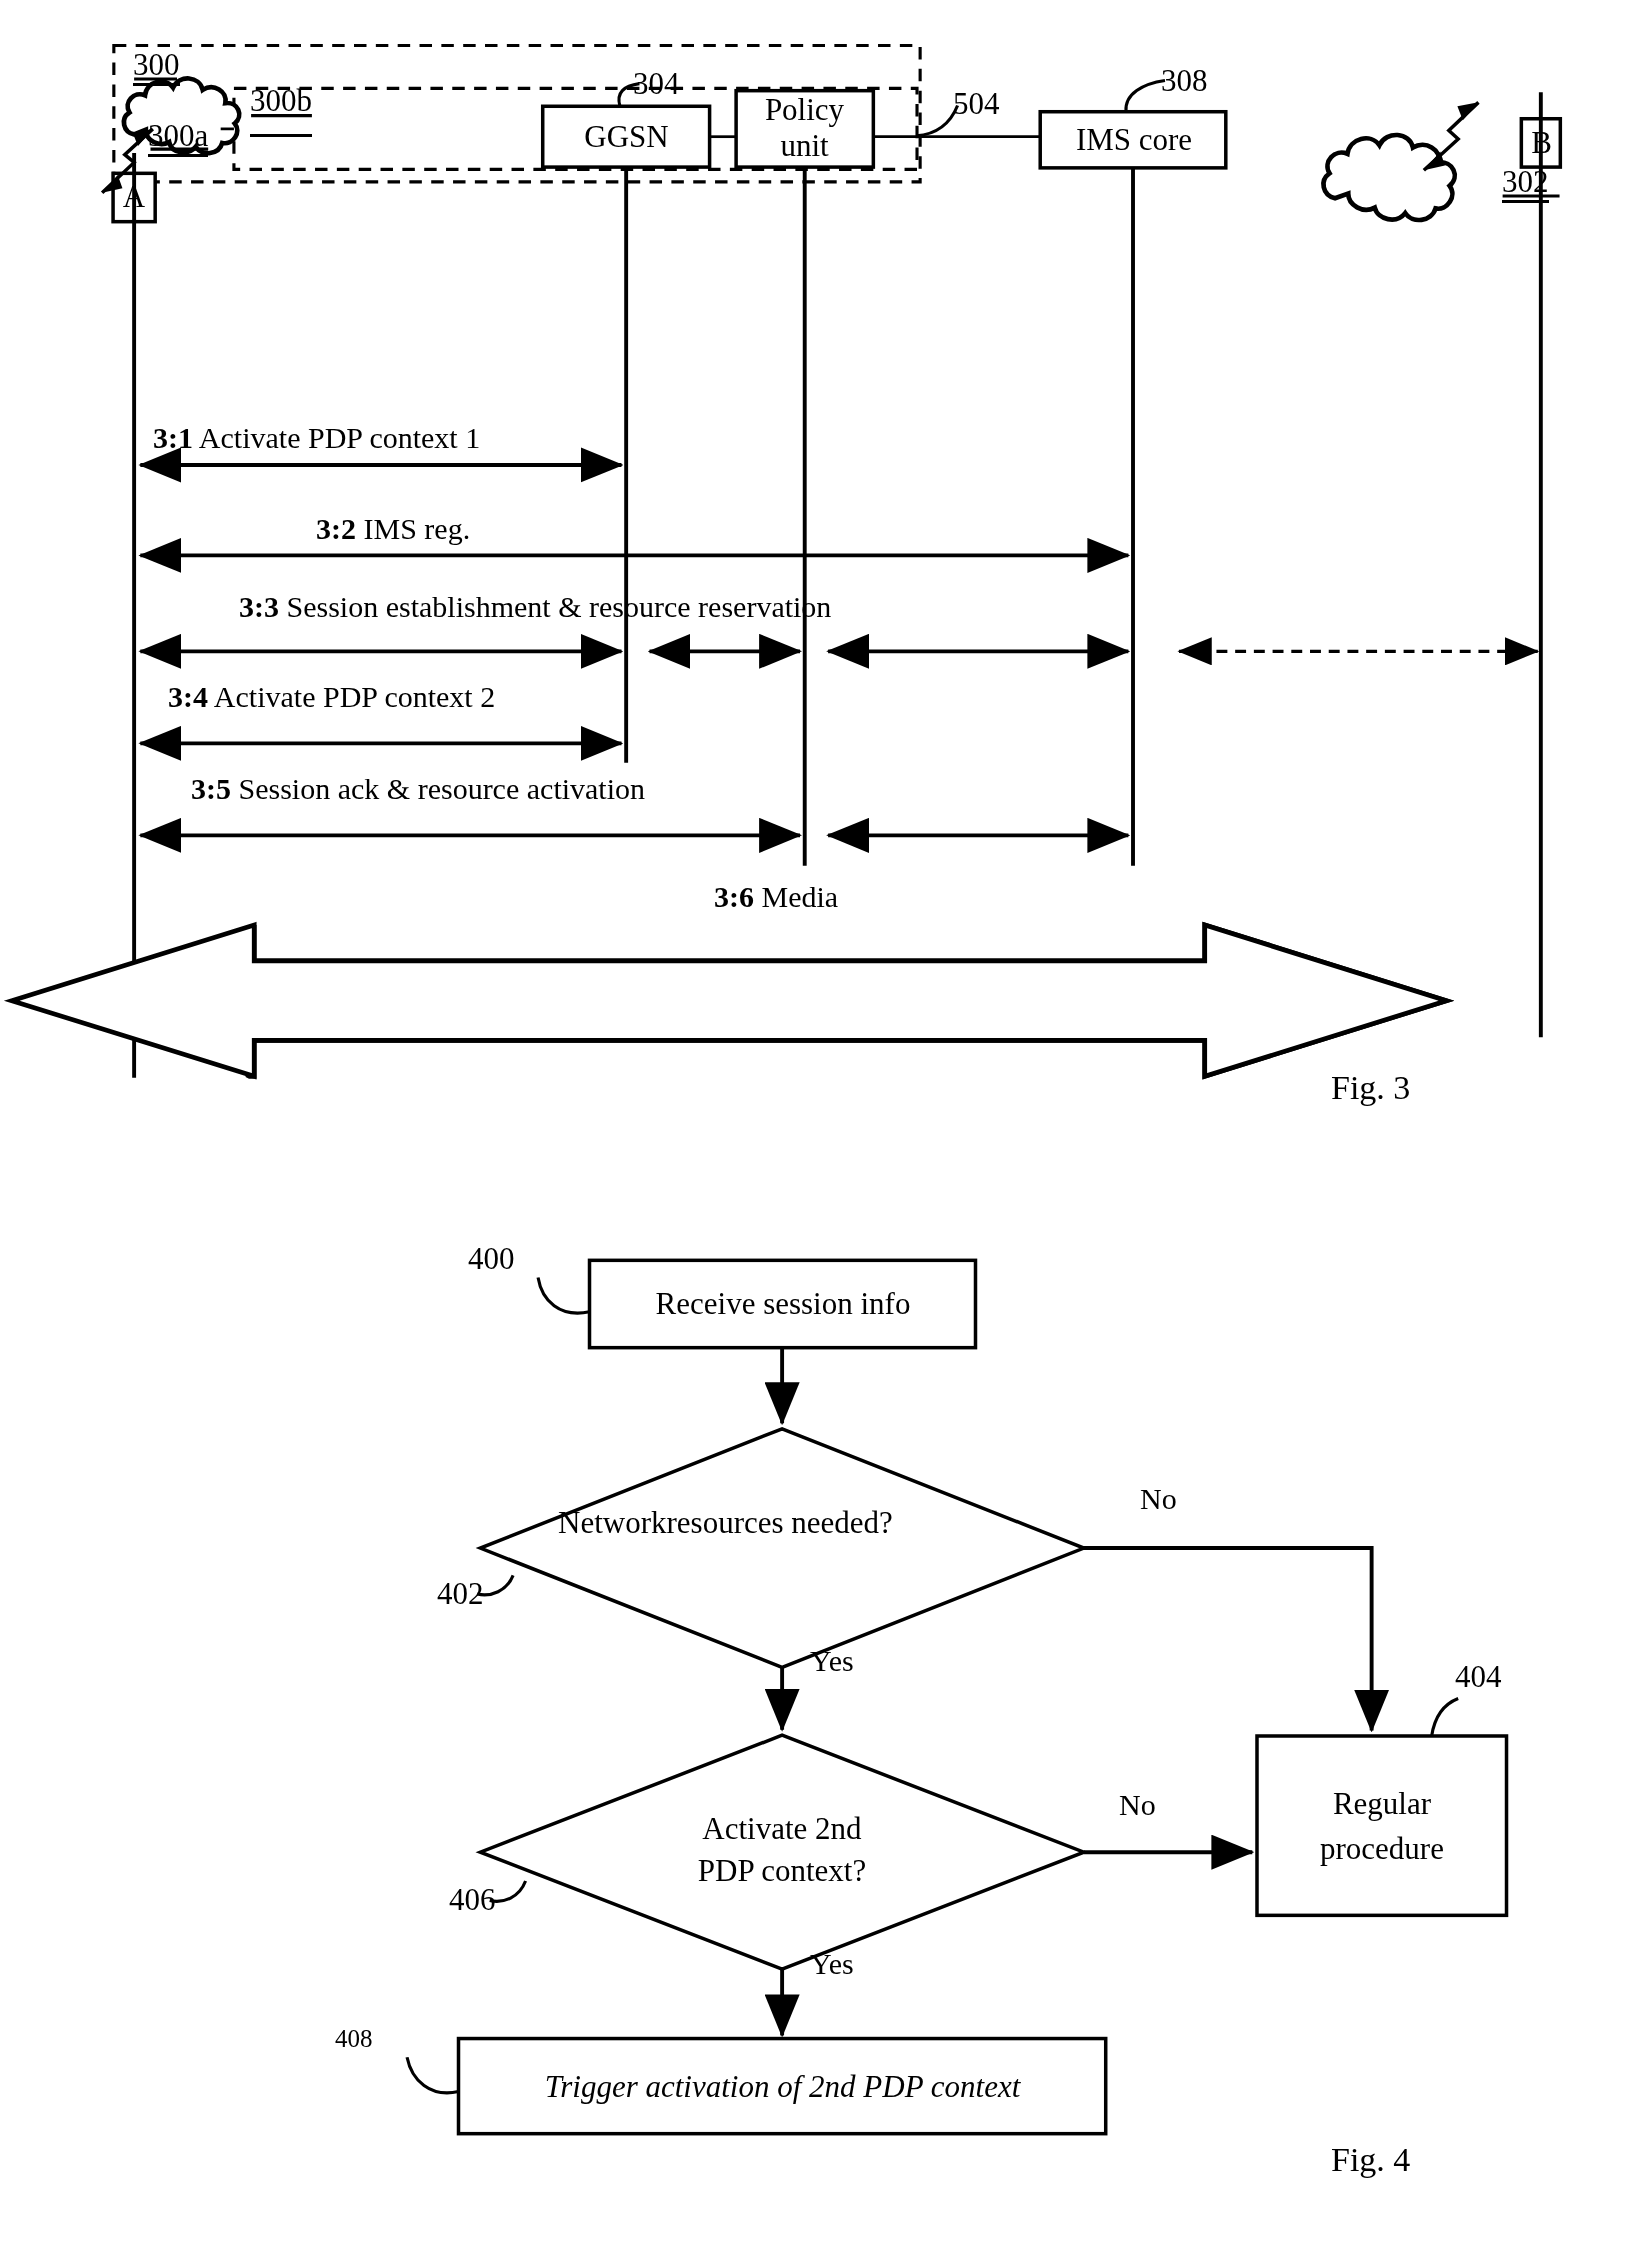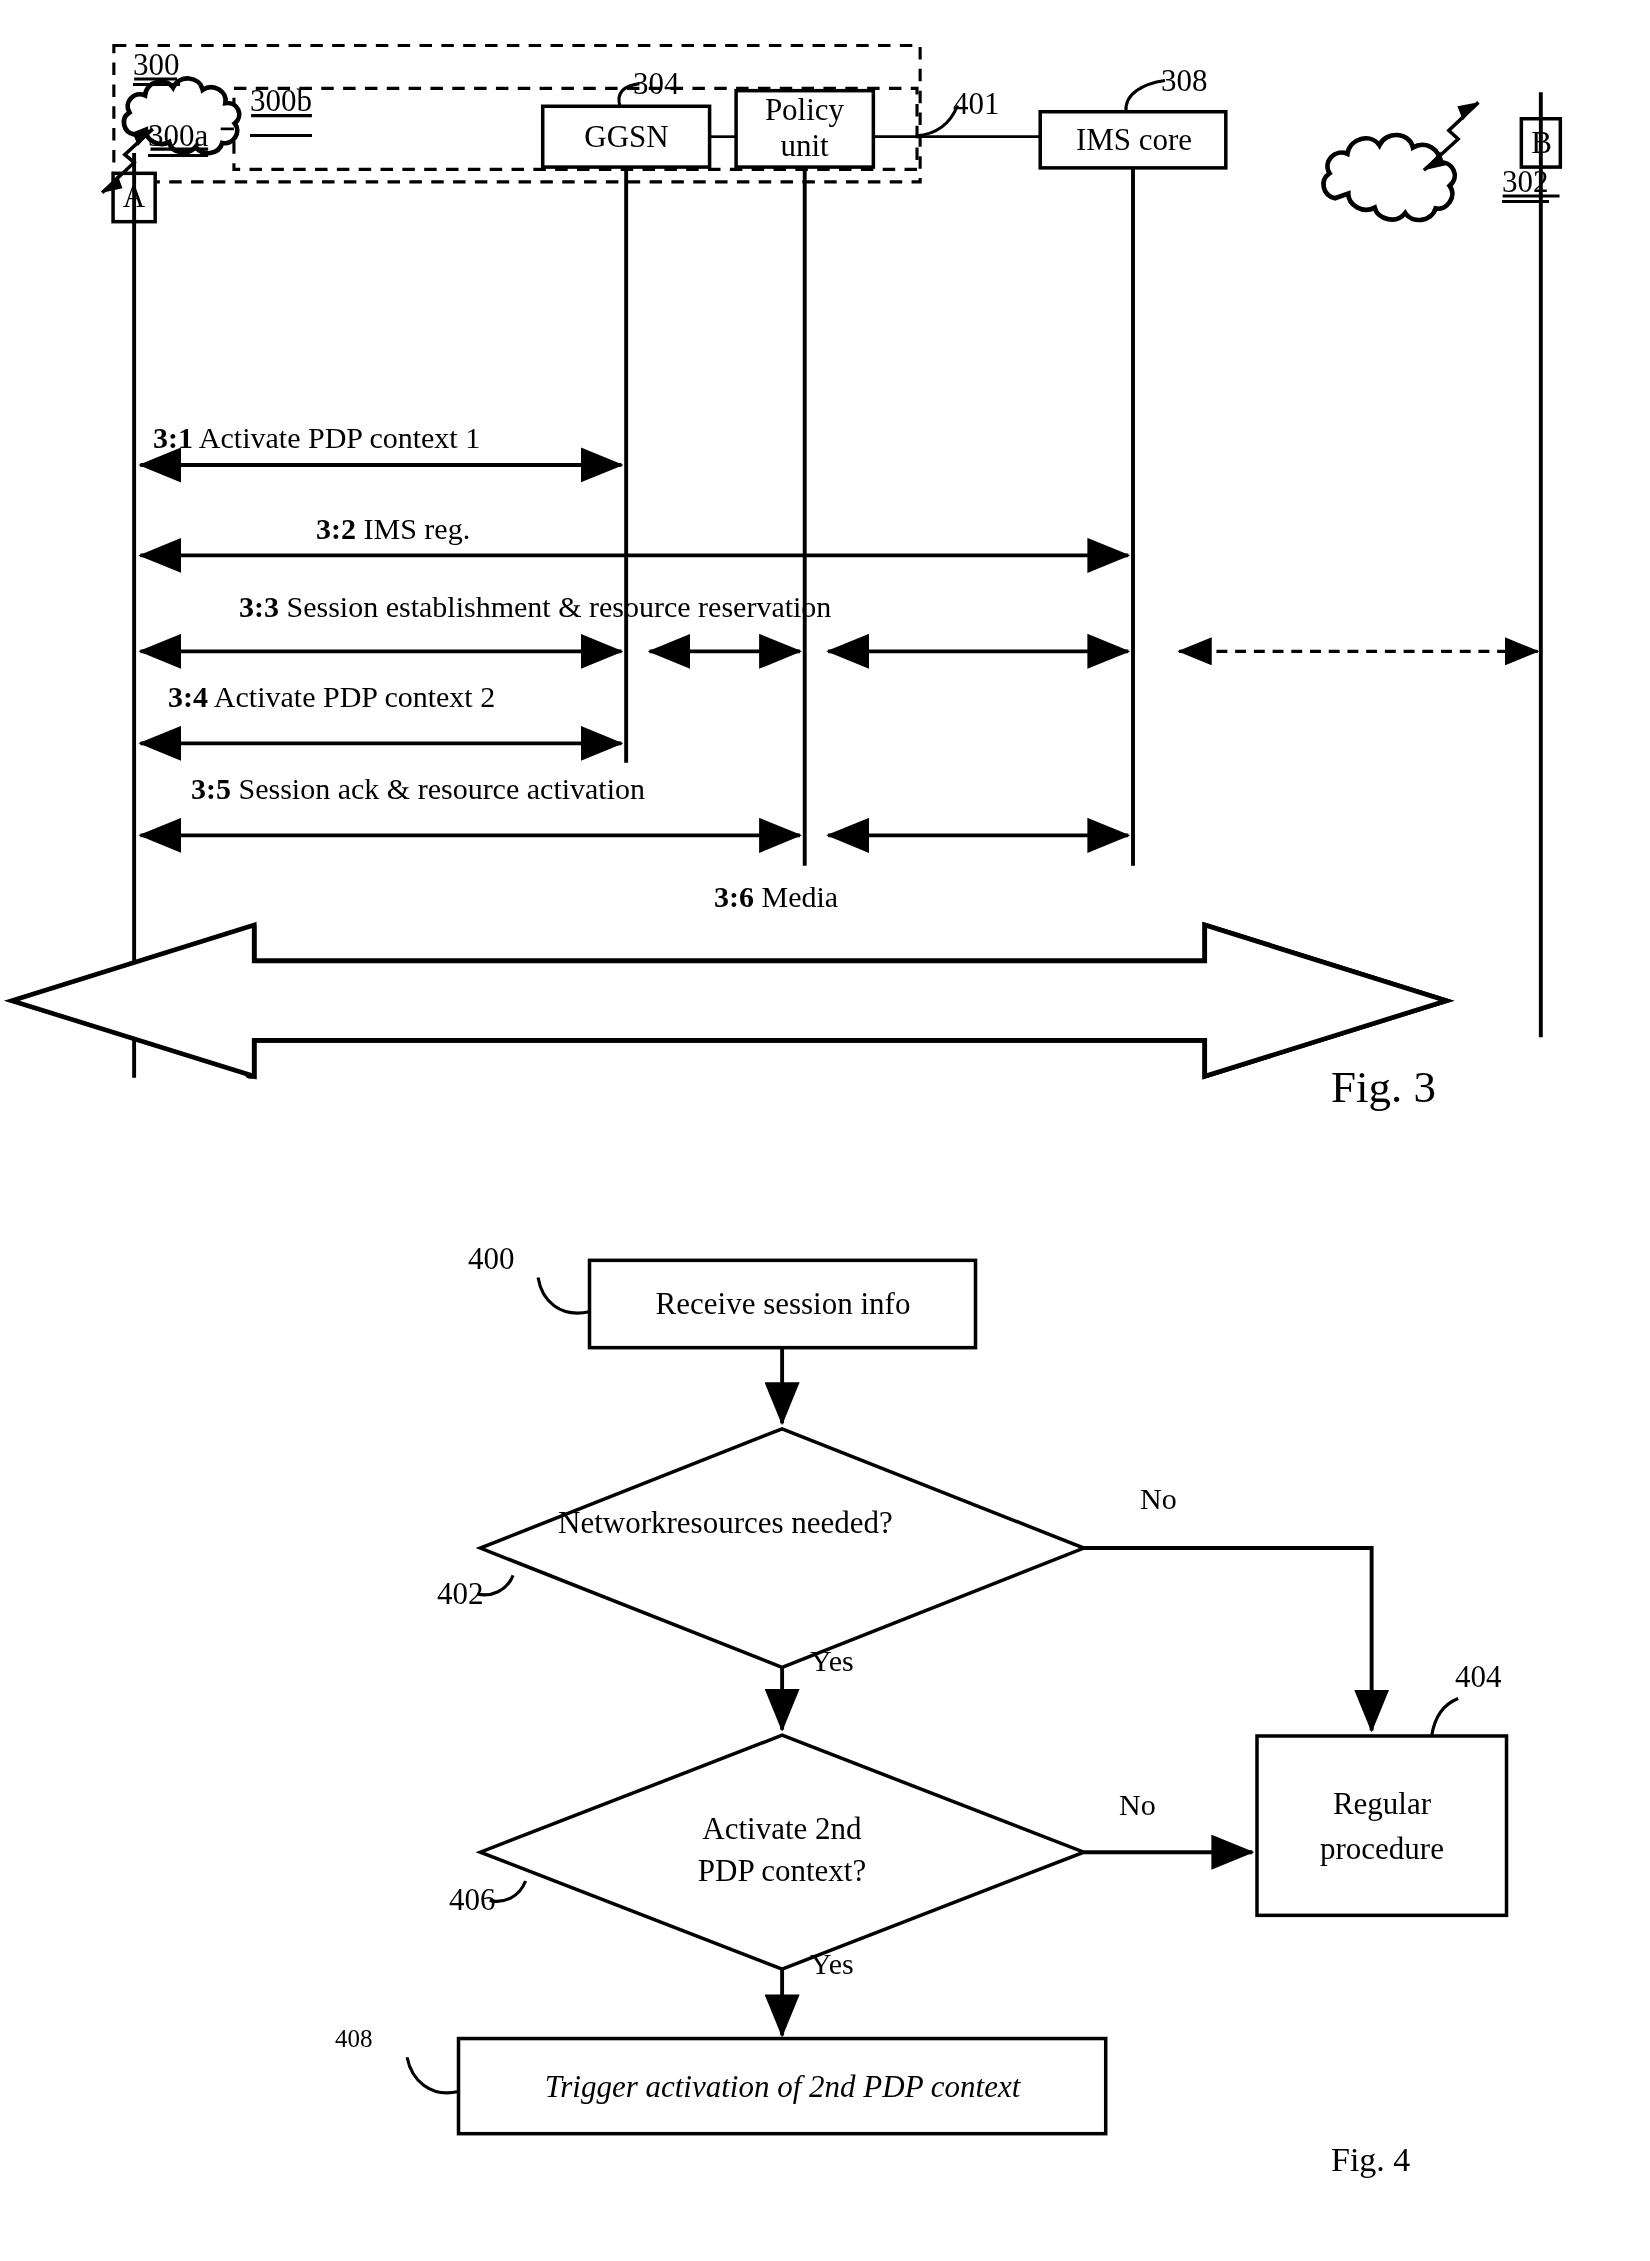--- a/index.html
+++ b/index.html
@@ -195,21 +195,21 @@
   </svg>
 
   <div style="position:absolute;left:133px;top:48px;font-size:31px;border-bottom:3.1px solid #000;display:inline-block;line-height:33px;padding-bottom:1.6px;">300</div>
 
   <div style="position:absolute;left:148px;top:119px;font-size:31px;border-bottom:3.1px solid #000;display:inline-block;line-height:33px;padding-bottom:1.6px;">300a</div>
 
   <div style="position:absolute;left:250px;top:84px;font-size:31px;border-bottom:3.1px solid #000;display:inline-block;line-height:33px;padding-bottom:17px;">300b</div>
 
   <div style="position:absolute;left:633px;top:67px;font-size:31px;line-height:33px;">304</div>
 
-  <div style="position:absolute;left:953px;top:87px;font-size:31px;line-height:33px;">401</div>
+  <div style="position:absolute;left:953px;top:87px;font-size:31px;line-height:33px;">504</div>
 
   <div style="position:absolute;left:1161px;top:64px;font-size:31px;line-height:33px;">308</div>
 
   <div style="position:absolute;left:1502px;top:165px;font-size:31px;border-bottom:3.1px solid #000;display:inline-block;line-height:33px;padding-bottom:1.6px;">302</div>
 
   <div style="position:absolute;left:113px;top:173px;width:42px;height:48px;display:flex;align-items:center;justify-content:center;font-size:31px;">A</div>
 
   <div style="position:absolute;left:1522px;top:119px;width:39px;height:48px;display:flex;align-items:center;justify-content:center;font-size:31px;">B</div>
 
   <div style="position:absolute;left:543px;top:106px;width:167px;height:61px;display:flex;align-items:center;justify-content:center;font-size:31px;">GGSN</div>
@@ -244,21 +244,21 @@
   <div style="position:absolute;left:191px;top:772px;font-size:30px;line-height:33px;white-space:nowrap;">
     <b>3:5</b>
     <span>Session ack &amp; resource activation</span>
   </div>
 
   <div style="position:absolute;left:714px;top:880px;font-size:30px;line-height:33px;white-space:nowrap;">
     <b>3:6</b>
     <span>Media</span>
   </div>
 
-  <div style="position:absolute;left:1331px;top:1069px;font-size:45px;line-height:37px;">Fig. 3</div>
+  <div style="position:absolute;left:1331px;top:1069px;font-size:34px;line-height:37px;">Fig. 3</div>
 
   <div style="position:absolute;left:468px;top:1242px;font-size:31px;line-height:33px;">400</div>
 
   <div style="position:absolute;left:437px;top:1577px;font-size:31px;line-height:33px;">402</div>
 
   <div style="position:absolute;left:1455px;top:1660px;font-size:31px;line-height:33px;">404</div>
 
   <div style="position:absolute;left:449px;top:1883px;font-size:31px;line-height:33px;">406</div>
 
   <div style="position:absolute;left:335px;top:2022px;font-size:25px;line-height:33px;">408</div>

